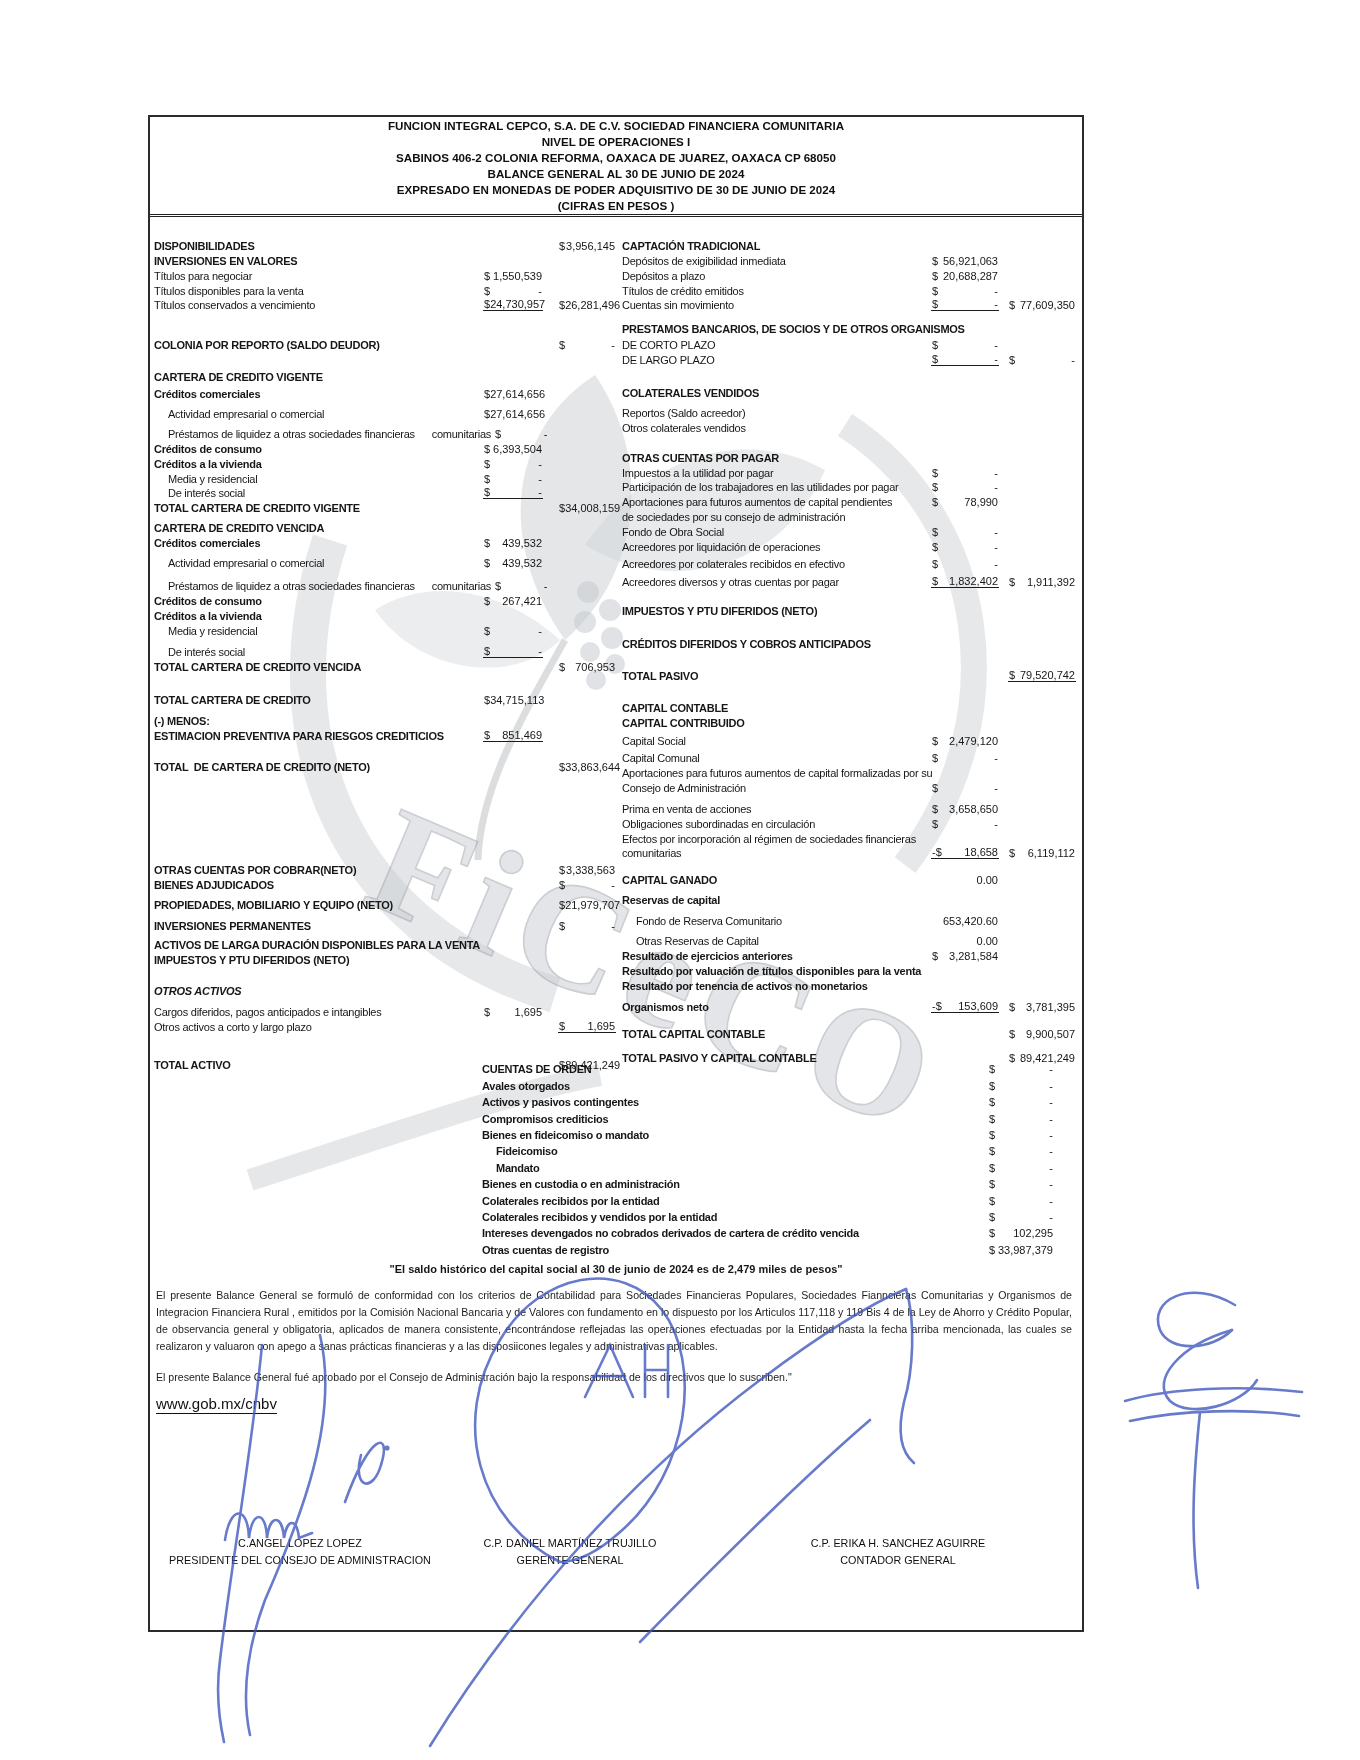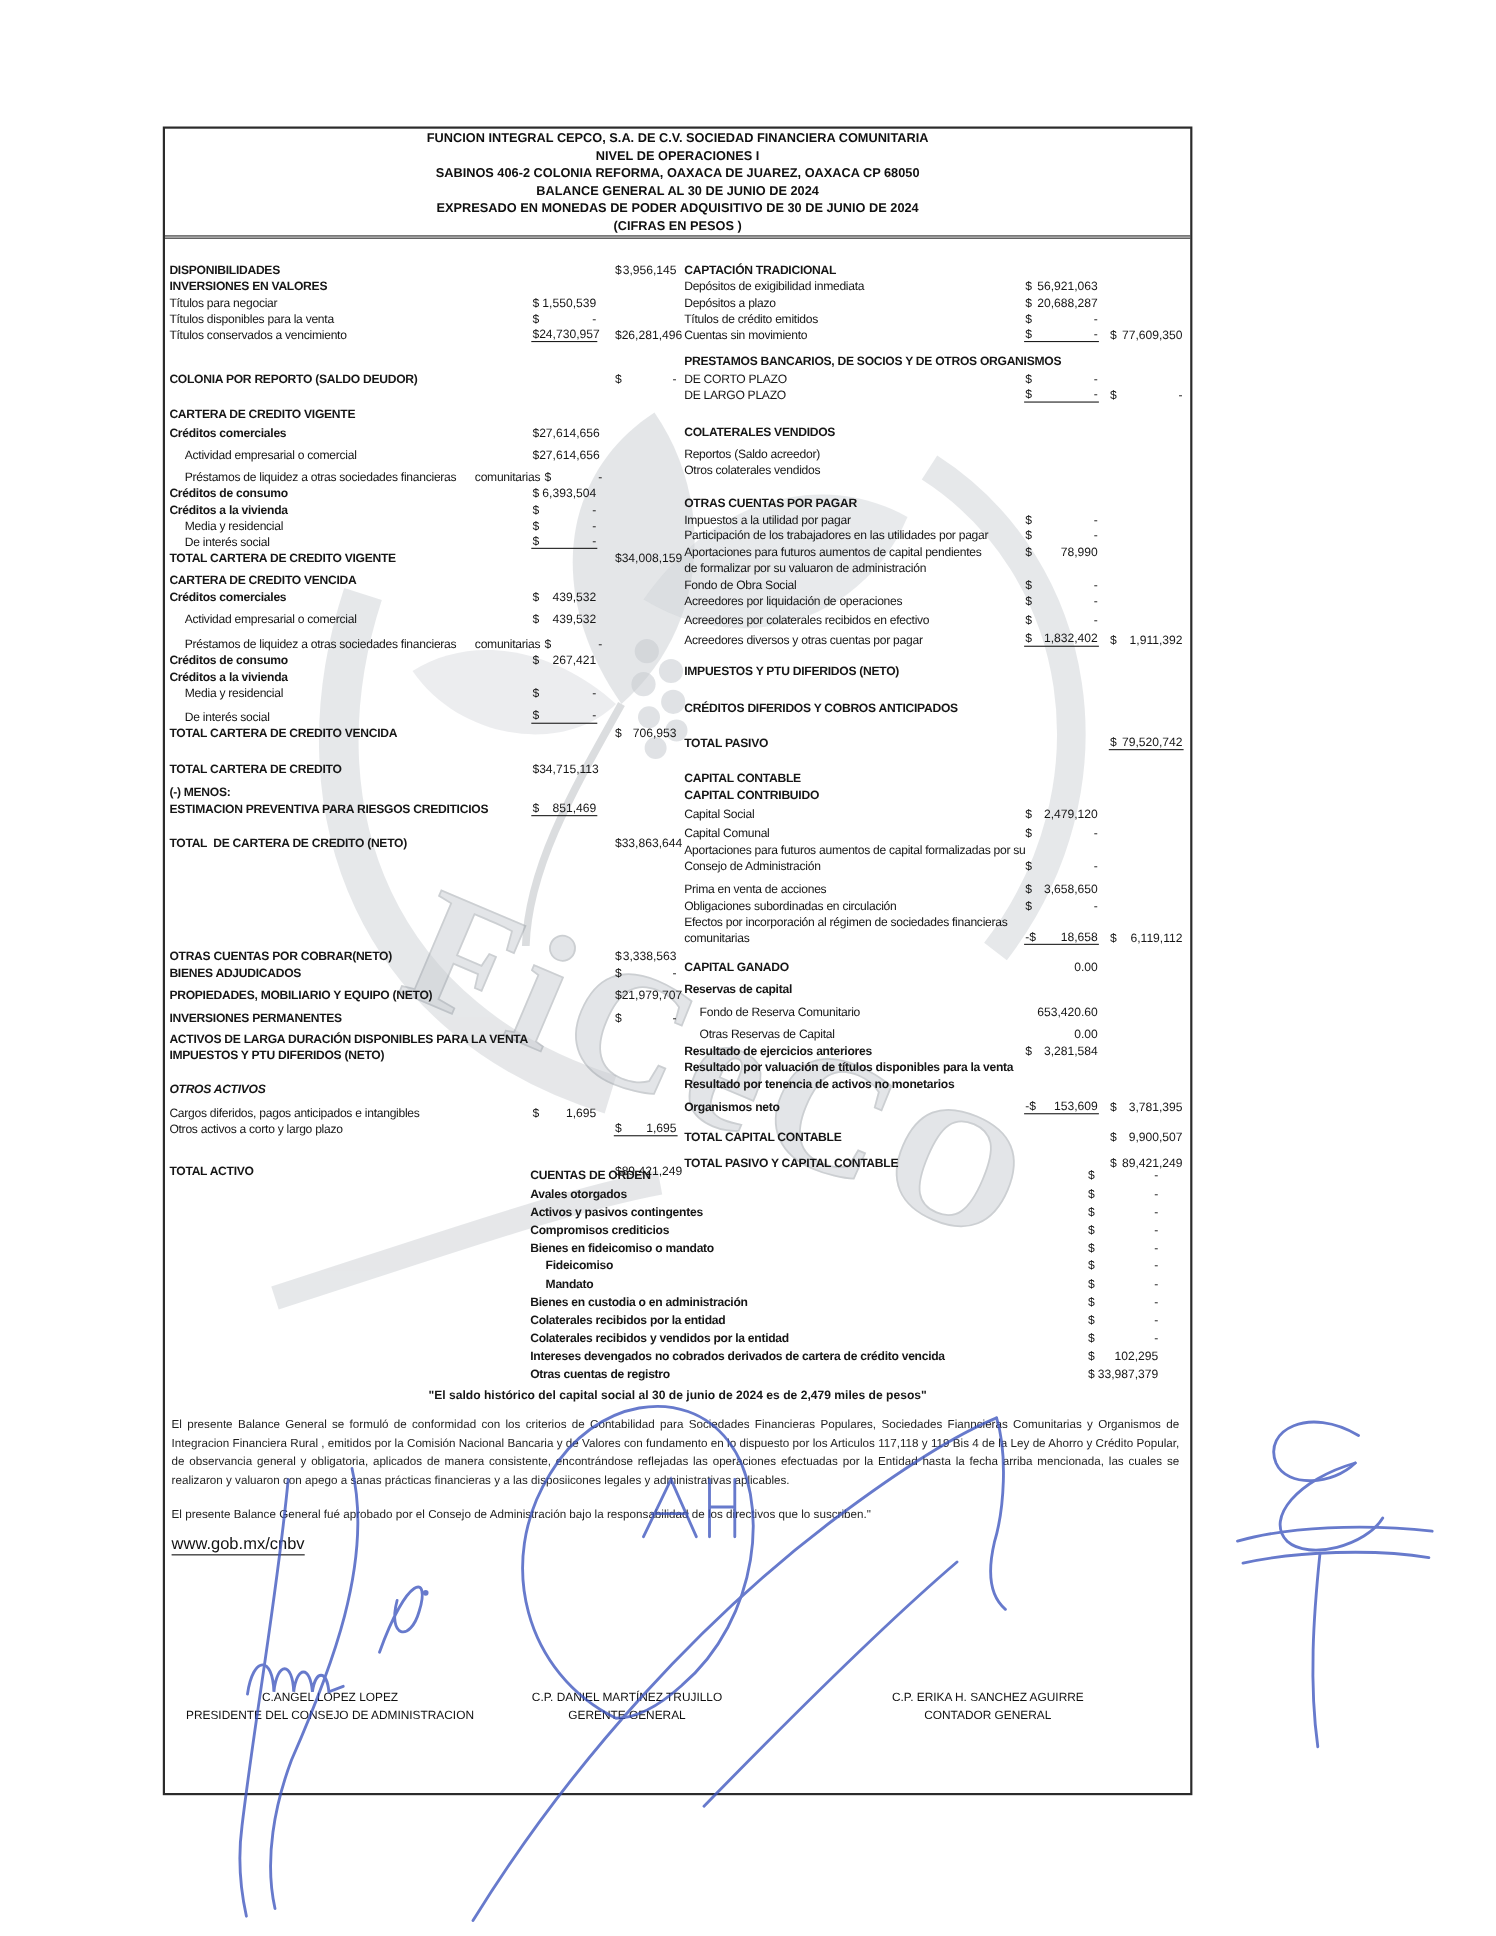--- a/index.html
+++ b/index.html
@@ -674,21 +674,21 @@
         <div class="amt a1R">
           <span class="cur">$</span>
           <span class="val">78,990</span>
         </div>
         <div class="amt a2R">
           <span class="cur"></span>
           <span class="val"></span>
         </div>
       </div>
       <div class="trow">
-        <div class="lbl">de formalizar por su valuaron de administración</div>
+        <div class="lbl">de sociedades por su consejo de administración</div>
         <div class="amt a1R">
           <span class="cur"></span>
           <span class="val"></span>
         </div>
         <div class="amt a2R">
           <span class="cur"></span>
           <span class="val"></span>
         </div>
       </div>
       <div class="trow">

